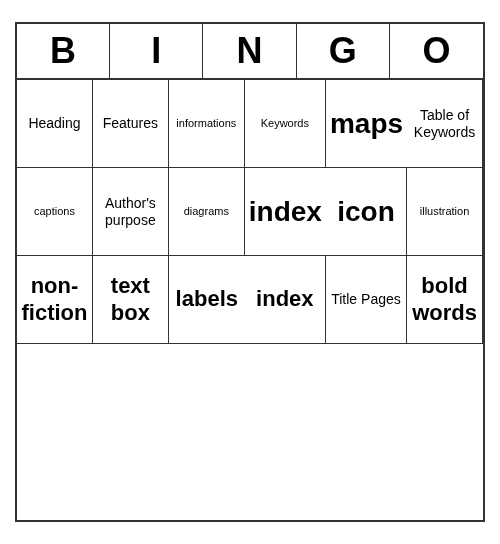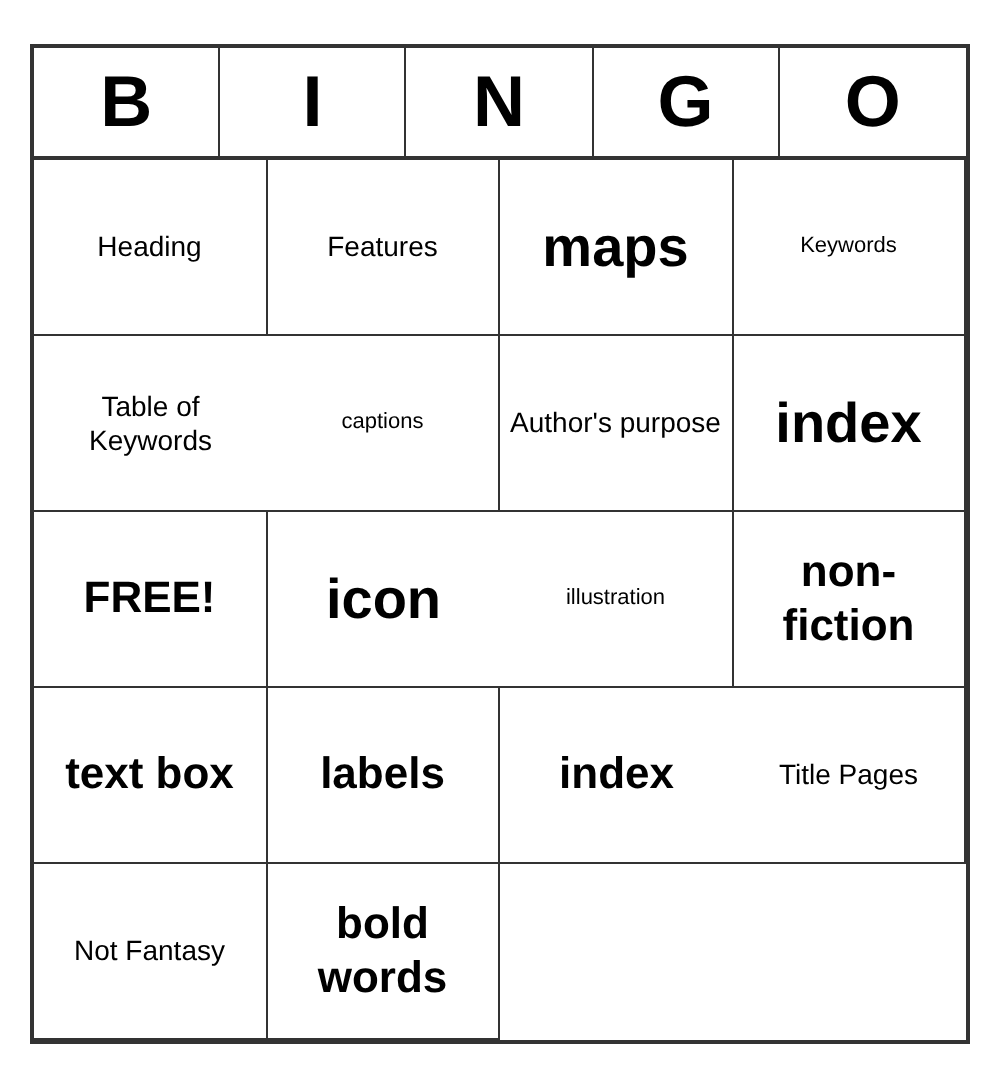--- a/index.html
+++ b/index.html
@@ -36,21 +36,21 @@
       padding: 6px 0;
       border-right: 1px solid #333;
     }
 
     .bingo-letter:last-child {
       border-right: none;
     }
 
     .bingo-grid {
       display: grid;
-      grid-template-columns: repeat(4, 1fr);
+      grid-template-columns: repeat(6, 1fr);
       grid-template-rows: repeat(5, 1fr);
     }
 
     .bingo-cell {
       border-right: 1px solid #333;
       border-bottom: 1px solid #333;
       display: flex;
       justify-content: center;
       align-items: center;
       text-align: center;
@@ -92,30 +92,30 @@
   <div class="bingo-header">
   <div class="bingo-letter">B</div>
       <div class="bingo-letter">I</div>
       <div class="bingo-letter">N</div>
       <div class="bingo-letter">G</div>
       <div class="bingo-letter">O</div>
     </div>
   <div class="bingo-grid">
   <div class="bingo-cell size-medium">Heading</div>
       <div class="bingo-cell size-medium">Features</div>
+      <div class="bingo-cell size-small">informations</div>
+      <div class="bingo-cell size-small">Keywords</div>
       <div class="bingo-cell size-xlarge">maps</div>
-      <div class="bingo-cell size-small">Keywords</div>
       <div class="bingo-cell size-medium">Table of Keywords</div>
       <div class="bingo-cell size-small">captions</div>
       <div class="bingo-cell size-medium">Author's purpose</div>
+      <div class="bingo-cell size-small">diagrams</div>
       <div class="bingo-cell size-xlarge">index</div>
-      <div class="bingo-cell size-large">FREE!</div>
       <div class="bingo-cell size-xlarge">icon</div>
       <div class="bingo-cell size-small">illustration</div>
       <div class="bingo-cell size-large">non-fiction</div>
       <div class="bingo-cell size-large">text box</div>
       <div class="bingo-cell size-large">labels</div>
       <div class="bingo-cell size-large">index</div>
       <div class="bingo-cell size-medium">Title Pages</div>
-      <div class="bingo-cell size-medium">Not Fantasy</div>
       <div class="bingo-cell size-large">bold words</div>
     </div>
 </div>
 
 </body></html>

